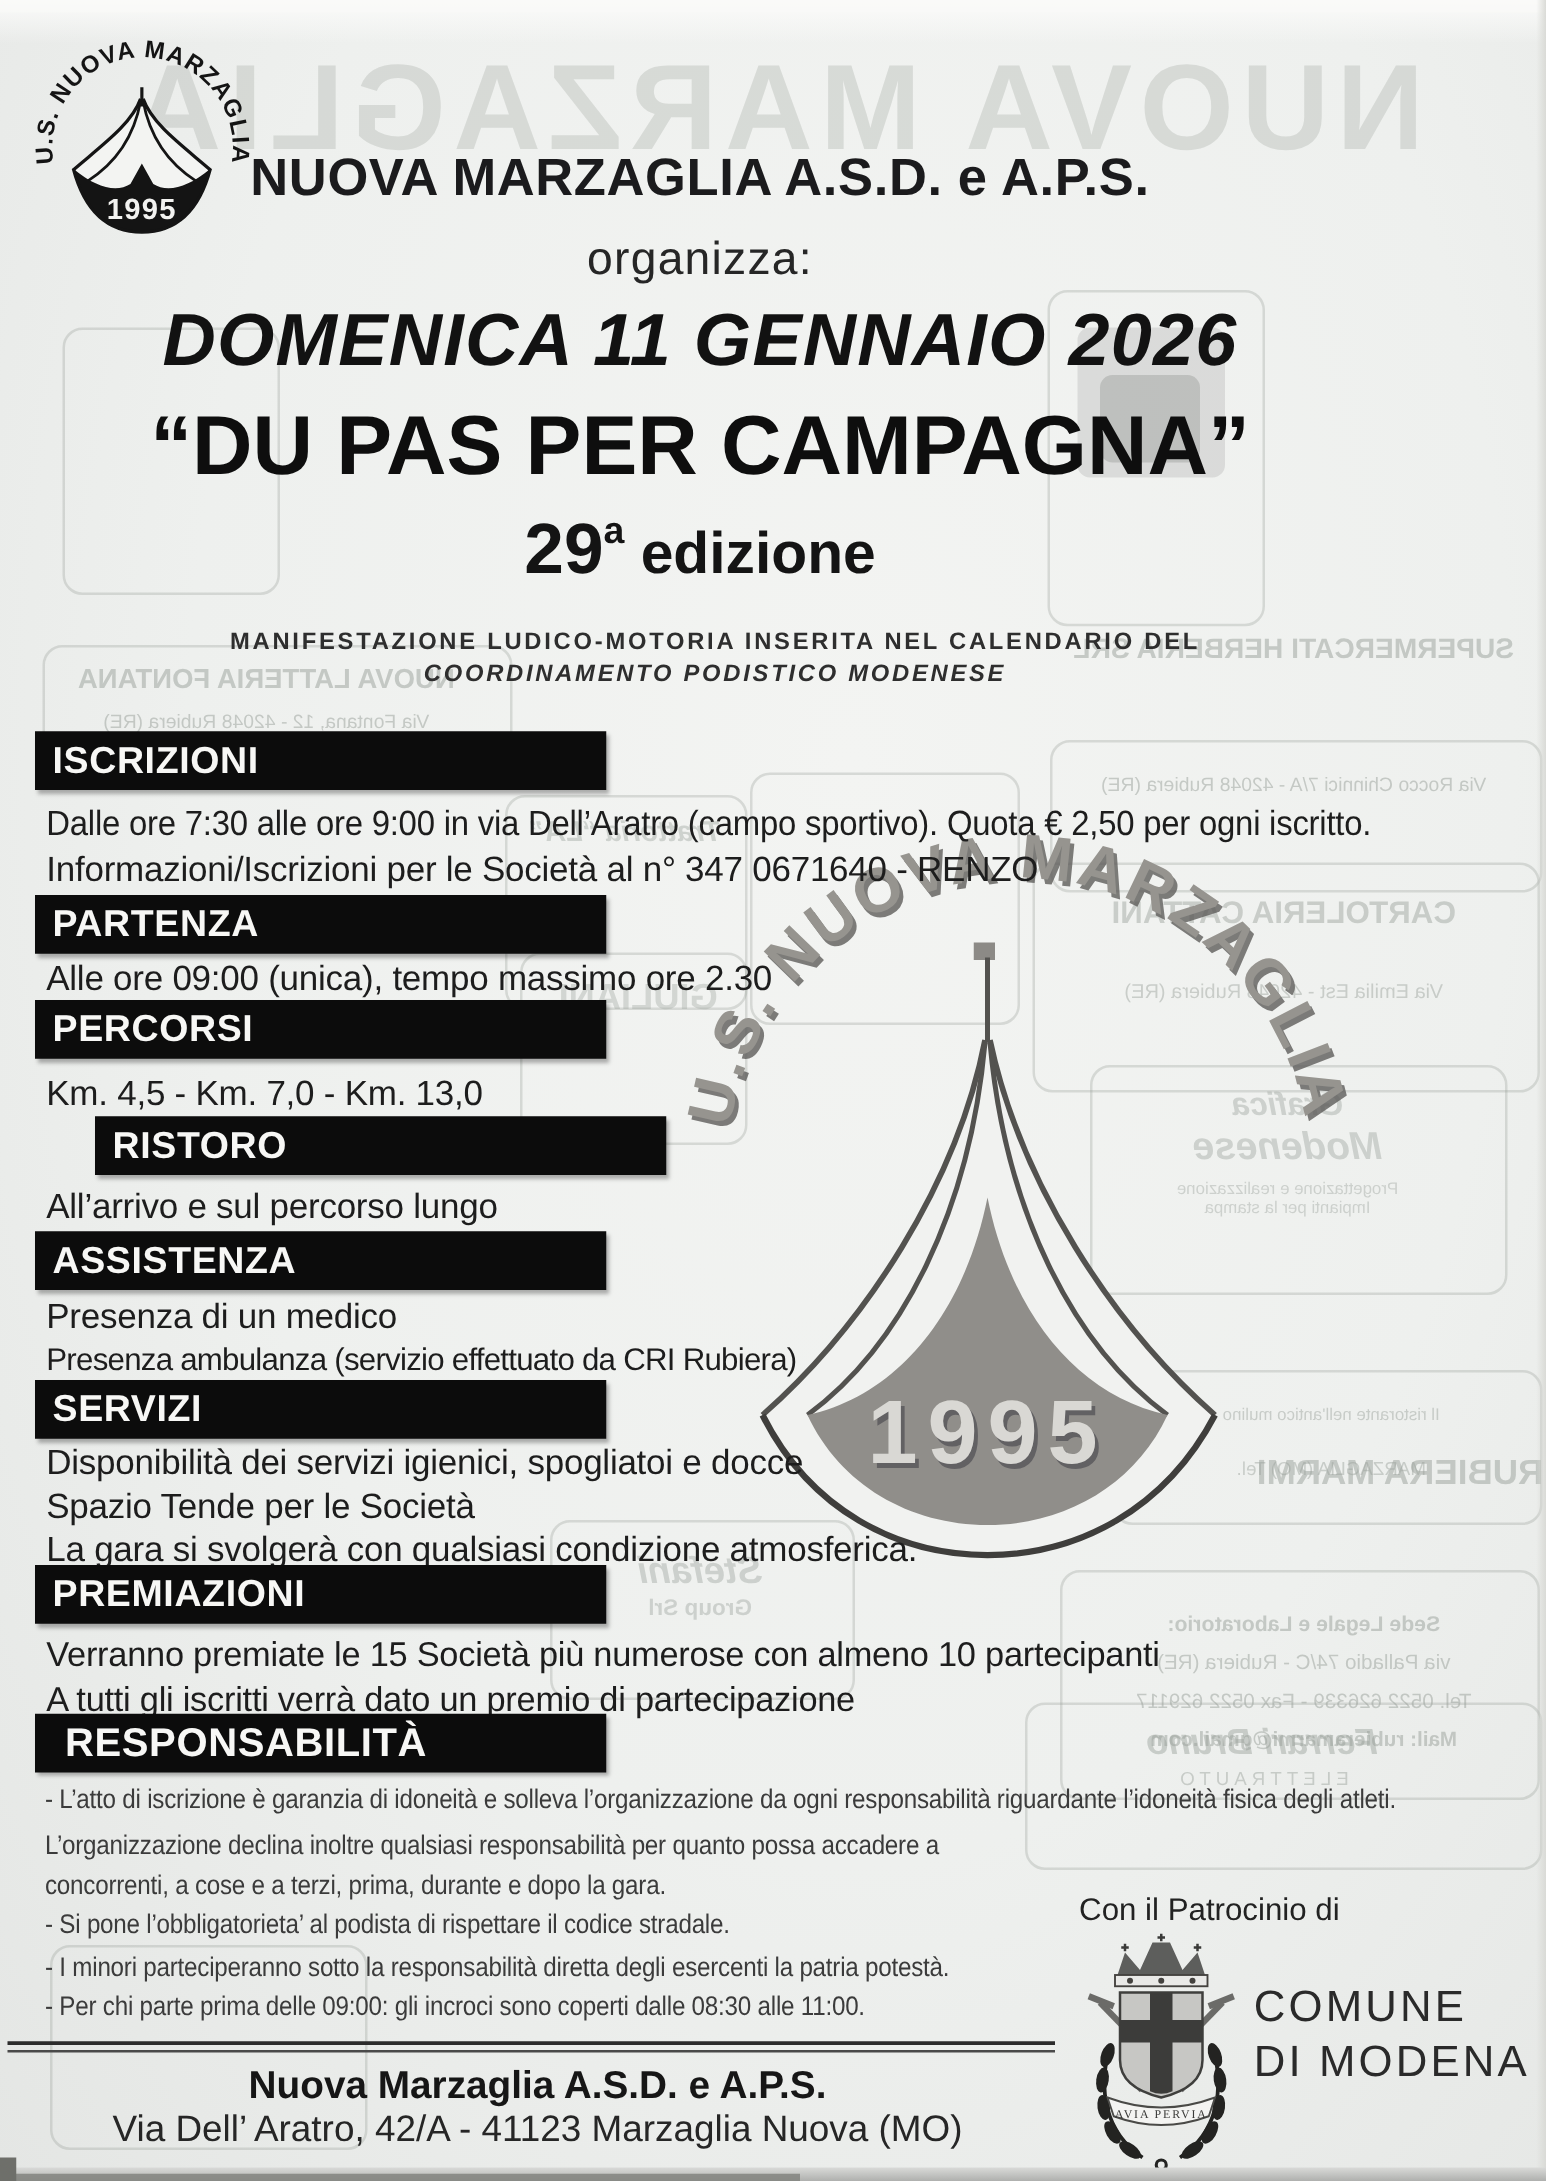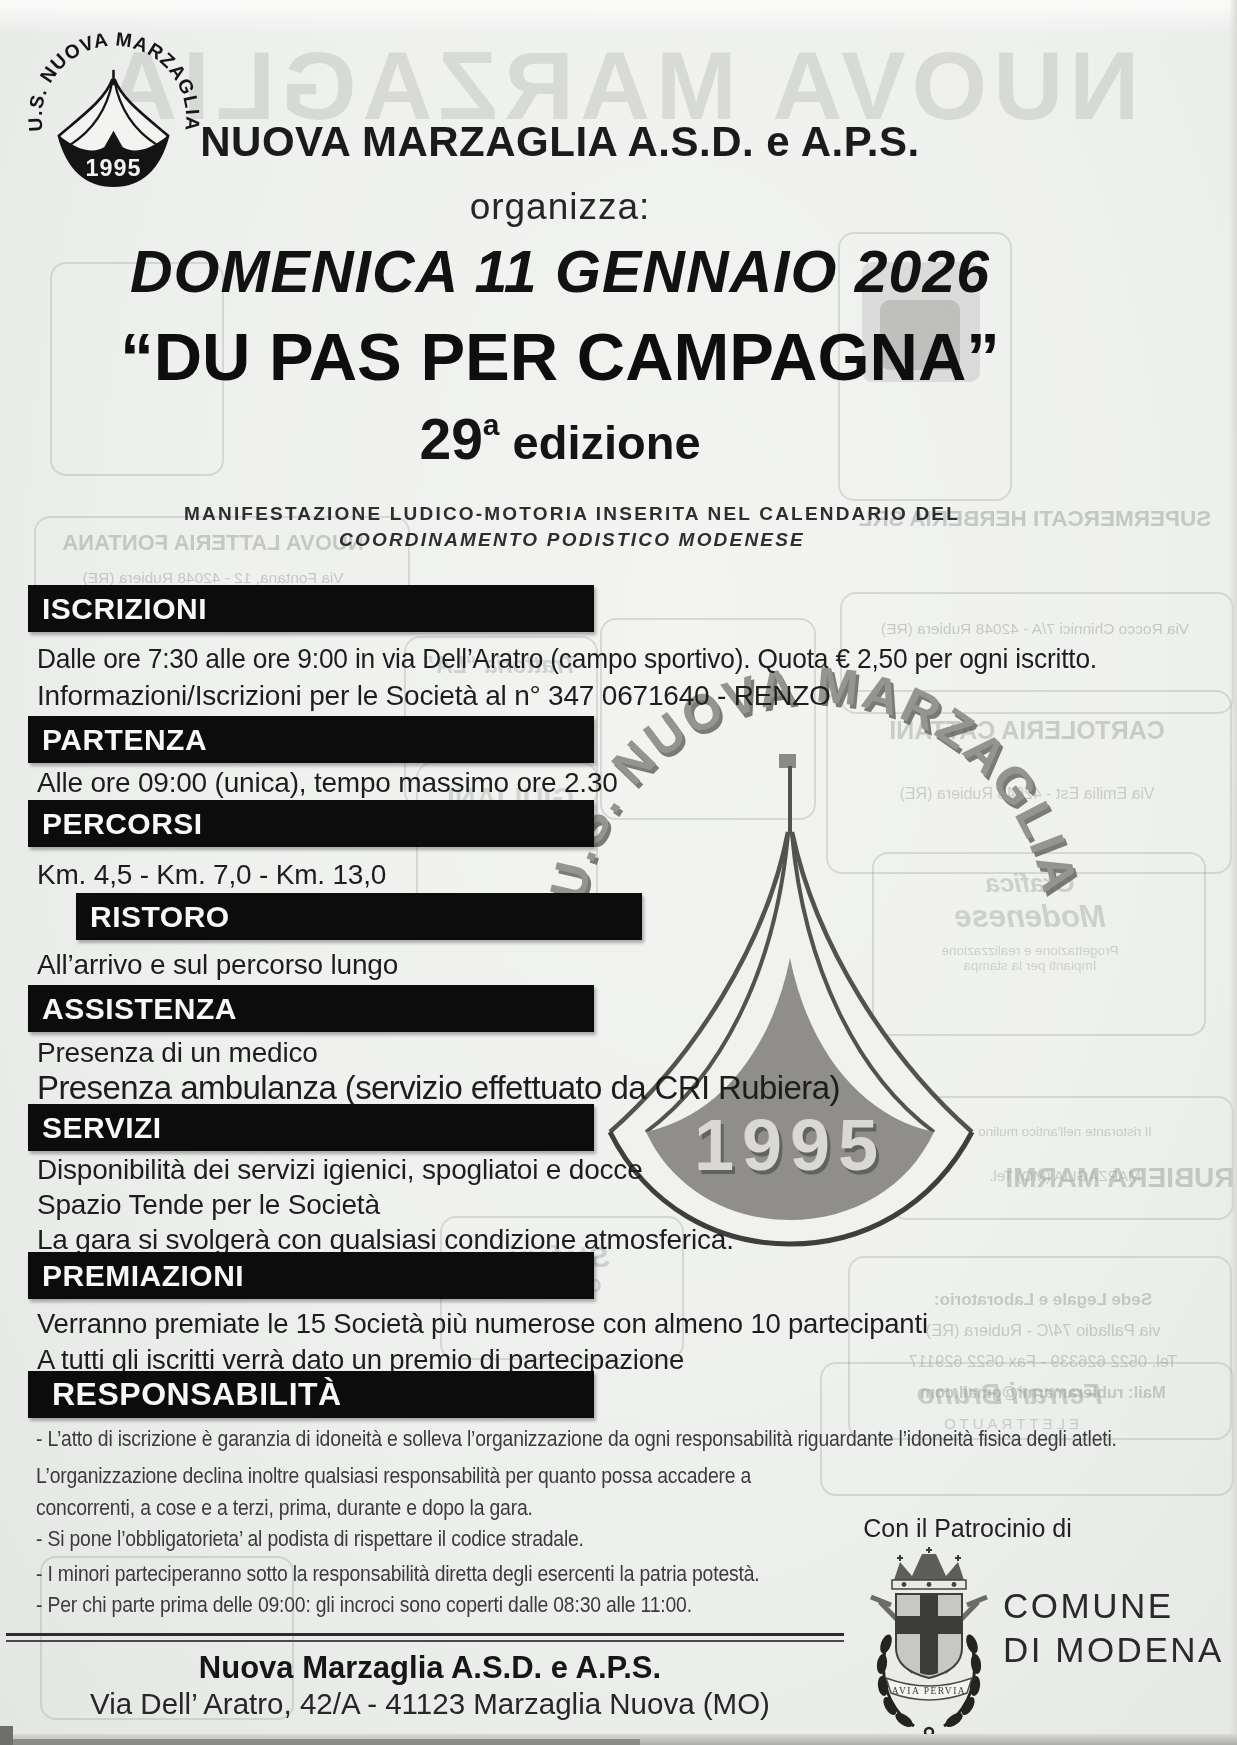--- a/index.html
+++ b/index.html
@@ -21,28 +21,28 @@
   .organizza{top:186px;font-size:37px;font-weight:400;letter-spacing:1px;color:#262626;}
   .date-line{top:238px;font-size:59px;font-weight:700;font-style:italic;letter-spacing:1px;color:#121212;}
   .event-title{top:318px;font-size:67px;font-weight:700;color:#0e0e0e;letter-spacing:0;}
   .edition{top:406px;color:#141414;}
   .ed-num{font-size:57px;font-weight:700;}
   .ed-ord{font-size:30px;font-weight:700;position:relative;top:-24px;}
   .ed-word{font-size:47px;font-weight:700;margin-left:13px;margin-top:10px;}
   .subtitle{font-size:19px;font-weight:700;letter-spacing:2.2px;color:#2e2e2e;padding-left:12px;}
   .st1{top:503px;} .st2{top:529px;font-style:italic;}
   
-  .bar{position:absolute;left:28px;width:566px;height:47px;background:#0c0c0c;color:#f7f7f5;
+  .bar{position:absolute;left:28px;width:457px;height:47px;background:#0c0c0c;color:#f7f7f5;
     font-weight:700;font-size:30px;line-height:47px;padding-left:14px;letter-spacing:.5px;
     box-sizing:border-box;box-shadow:2px 3px 3px rgba(40,40,40,.35);z-index:3;}
   .bar.big{font-size:32px;}
   .sb{position:absolute;left:37px;color:#1d1d1d;font-size:28px;letter-spacing:-.2px;
     line-height:37px;white-space:nowrap;z-index:3;}
   .sq{display:inline-block;transform:scaleX(.94);transform-origin:0 50%;}
-  .cond{font-size:33px;letter-spacing:-.6px;line-height:34px;}
+  .cond{font-size:25px;letter-spacing:-.6px;line-height:34px;}
   .lh35{line-height:35px;} .f27{font-size:27.5px;line-height:36px;}
   .resp{position:absolute;left:36px;top:1424px;width:1334px;color:#3b3b3b;font-size:21.5px;
     letter-spacing:-.2px;line-height:31px;transform:scaleX(.9);transform-origin:0 0;
     white-space:nowrap;z-index:3;}
   .mb6{margin-bottom:6px;} .mb1{margin-bottom:1px;} .mt4{margin-top:4px;}
   
   .sep1{left:6px;top:1633px;width:838px;height:3px;background:#2c2c2c;z-index:3;}
   .sep2{left:6px;top:1640px;width:838px;height:2px;background:#4a4a4a;z-index:3;}
   .footer-org{left:0;width:860px;top:1650px;text-align:center;font-size:31px;font-weight:700;color:#161616;z-index:3;}
   .footer-addr{left:0;width:860px;top:1687px;text-align:center;font-size:29.5px;color:#262626;z-index:3;}

